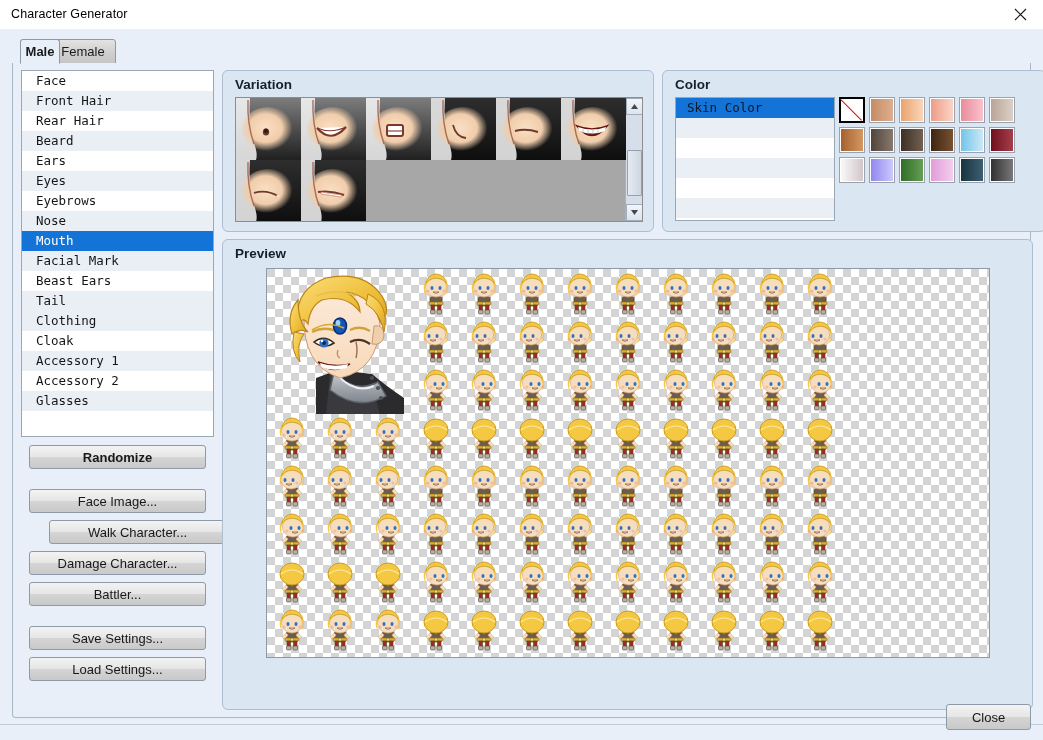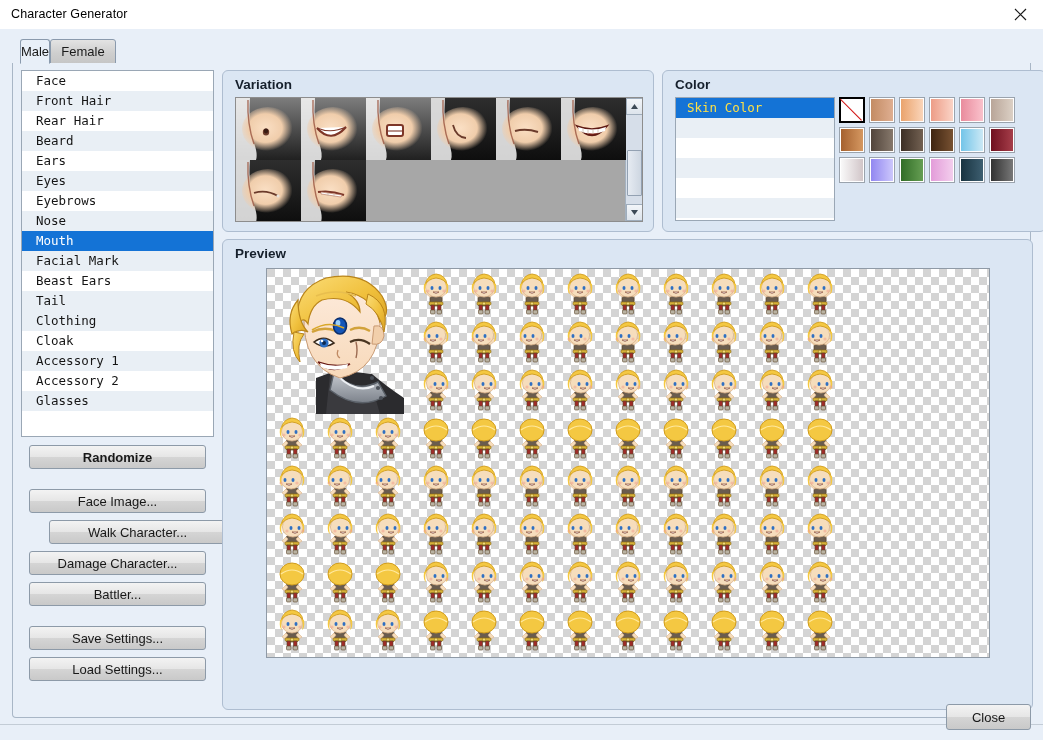--- a/index.html
+++ b/index.html
@@ -161,21 +161,21 @@
     background: #ffffff;
     border: 1px solid #9aa7b5;
     overflow: hidden;
   }
   .color-row {
     height: 20px; line-height: 20px; padding-left: 11px;
     font-size: 12.5px; font-family: "DejaVu Sans Mono", monospace;
     color: #151515; white-space: nowrap;
   }
   .color-row.alt { background: #e9eff5; }
-  .color-row.sel { background: #1473d6; color: #fde047; }
+  .color-row.sel { background: #1473d6; color: #0f172a; }
 
   #swatch-grid {
     position: absolute; left: 174px; top: 24px;
     display: grid;
     grid-template-columns: repeat(6, 30px);
     grid-template-rows: repeat(3, 30px);
     gap: 0px;
   }
   .swatch-cell {
     width: 30px; height: 30px;
@@ -238,21 +238,21 @@
     <svg width="13" height="13" viewBox="0 0 13 13" aria-hidden="true">
       <path d="M1 1 L12 12 M12 1 L1 12" stroke="#1a1a1a" stroke-width="1.15" fill="none"></path>
     </svg>
   </div>
 </div>
 
 <div id="client">
 
   <div id="tabstrip">
     <div class="tabline"></div>
-  <div class="tab active" style="left: 8px; width: 30px;">Male</div>
+  <div class="tab active" style="left: 8px; width: 40px; font-weight: bold;">Male</div>
       <div class="tab" style="left: 38px; width: 66px;">Female</div>
       <div class="tab" style="left: 123px; width: 60px; margin-top: 25px;">Kid</div>
     </div>
 
   <div id="content-panel">
 
     <div id="left-col">
 
       <div id="parts-list">
           <div class="part-row">Face</div>

